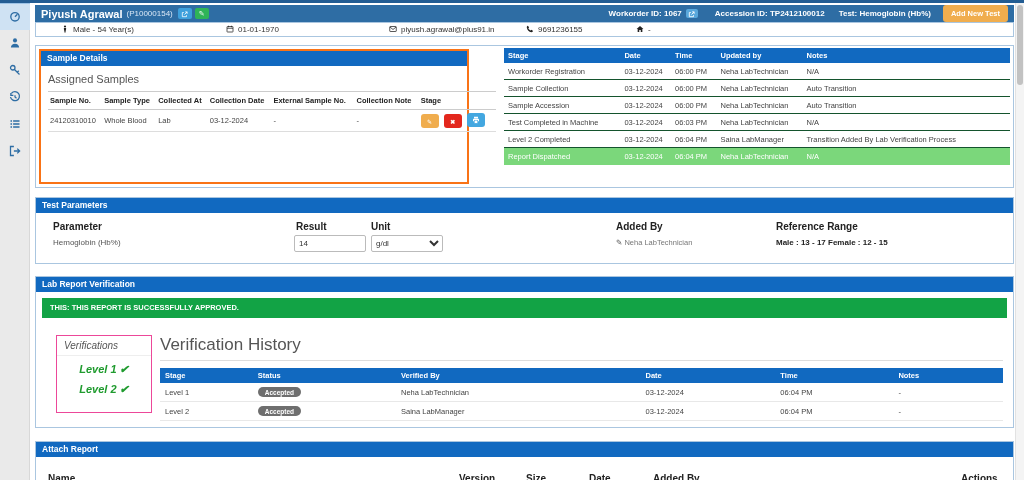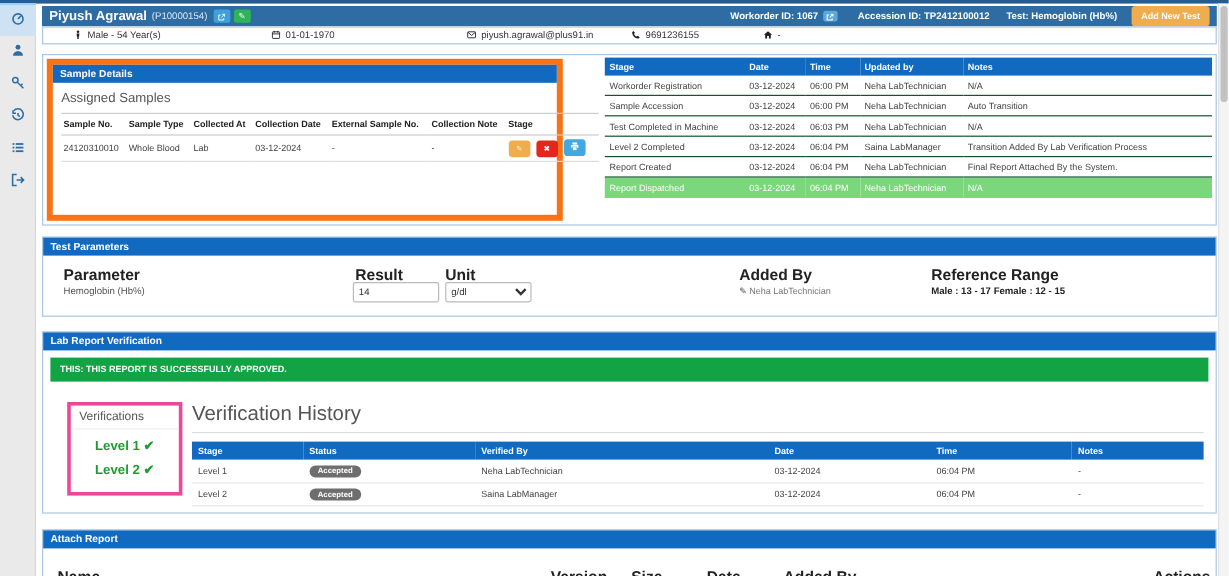--- a/index.html
+++ b/index.html
@@ -37,51 +37,51 @@
   .info-row { position:absolute; left:35px; top:22px; width:979px; height:15px; background:#fff; border:1px solid #aac6e0; }
   .info-item { position:absolute; top:0; height:13px; display:flex; align-items:center; font-size:8px; color:#333; gap:4px; }
   .info-item svg { width:8px; height:8px; color:#222; }
 
   
   .panel { position:absolute; left:35px; width:979px; border:1px solid #aac6e0; background:#fff; }
   .panel-hd { height:15px; background:#1169c0; color:#fff; font-size:8.5px; font-weight:bold; line-height:15px; padding-left:6px; }
 
   
   #panel-samples { top:45px; height:143px; }
-  .sample-card { position:absolute; left:3px; top:3px; bottom:3px; width:430px; border:5px solid #f97316; }
+  .sample-card { position:absolute; left:3px; top:3px; bottom:3px; width:430px; border:2px solid #f97316; }
   .subtitle { font-size:11px; color:#555; margin:7px 0 6px 7px; }
   table { border-collapse:collapse; }
   .sample-table { width:448px; margin-left:7px; font-size:7.5px; color:#444; }
   .sample-table th { text-align:left; font-size:7.5px; color:#222; border-top:1px solid #ccc; border-bottom:1px solid #ccc; padding:4px 2px; }
   .sample-table td { border-bottom:1px solid #ddd; padding:3px 2px; }
   .act-btn { width:18px; height:14px; border:none; border-radius:3px; color:#fff; font-size:6px; margin-right:3px; cursor:pointer; display:inline-flex; align-items:center; justify-content:center; }
   .act-yellow { background:#f0ad4e; }
   .act-red { background:#e3271d; font-weight:bold; }
   .act-blue { background:#43a7e0; }
   .act-btn svg { width:8px; height:8px; }
 
   .stage-table { position:absolute; left:468px; top:2px; width:506px; font-size:7.5px; color:#444; }
   .stage-table th { background:#1169c0; color:#fff; text-align:left; font-size:7.5px; padding:3px 4px; }
   .stage-table td { padding:3.5px 4px; border-bottom:1px solid #14532d; }
   .stage-table tr.highlight td { background:#7bd77b; color:#fff; border-bottom:1px solid #7bd77b; }
 
   
   #panel-params { top:197px; height:67px; }
   .abs { position:absolute; }
-  .col-label { font-size:13px; font-weight:bold; color:#222; }
+  .col-label { font-size:10px; font-weight:bold; color:#222; }
   .param-name { font-size:8px; color:#555; }
   .result-input { width:72px; height:17px; border:1px solid #bbb; border-radius:2px; font-size:8px; padding-left:4px; color:#333; }
   .unit-select { width:72px; height:17px; border:1px solid #bbb; border-radius:2px; font-size:8px; color:#333; background:#fff; }
   .added-by { font-size:7.5px; color:#777; }
   .ref-range { font-size:8px; font-weight:bold; color:#222; }
 
   
   #panel-verif { top:276px; height:152px; }
   .approve-note { margin:6px; height:20px; background:#12a345; color:#fff; font-size:7.5px; font-weight:bold; line-height:20px; padding-left:8px; }
-  .verif-box { position:absolute; left:20px; top:58px; width:96px; height:78px; border:3px solid #ec4899; }
+  .verif-box { position:absolute; left:20px; top:58px; width:96px; height:78px; border:1px solid #ec4899;font-style:italic; }
   .verif-box-title { font-size:10px; color:#555; padding:4px 0 4px 7px; border-bottom:1px solid #eee; }
   .level-line { text-align:center; font-size:11px; font-weight:bold; color:#209b2f; margin-top:7px; }
   .hist-area { position:absolute; left:124px; top:58px; right:10px; }
   .hist-title { font-size:17px; color:#555; padding-bottom:5px; border-bottom:1px solid #ddd; margin-bottom:7px; }
   .hist-table { width:100%; font-size:7.5px; color:#444; }
   .hist-table th { background:#1169c0; color:#fff; text-align:left; font-size:7.5px; padding:3px 5px; }
   .hist-table td { padding:4px 5px; border-bottom:1px solid #e8e8e8; }
   .badge { display:inline-block; background:#6e6e6e; color:#fff; font-size:6.5px; font-weight:bold; padding:1.5px 7px; border-radius:7px; }
 
   
@@ -274,53 +274,53 @@
       <tbody>
 
           <tr>
             <td>Workorder Registration</td>
             <td>03-12-2024</td>
             <td>06:00 PM</td>
             <td>Neha LabTechnician</td>
             <td>N/A</td>
           </tr>
 
-
-          <tr>
-            <td>Sample Accession</td>
+          <tr>
+            <td>Sample Collection</td>
             <td>03-12-2024</td>
             <td>06:00 PM</td>
             <td>Neha LabTechnician</td>
             <td>Auto Transition</td>
           </tr>
 
           <tr>
+            <td>Sample Accession</td>
+            <td>03-12-2024</td>
+            <td>06:00 PM</td>
+            <td>Neha LabTechnician</td>
+            <td>Auto Transition</td>
+          </tr>
+
+          <tr>
             <td>Test Completed in Machine</td>
             <td>03-12-2024</td>
             <td>06:03 PM</td>
             <td>Neha LabTechnician</td>
             <td>N/A</td>
           </tr>
 
 
           <tr>
             <td>Level 2 Completed</td>
             <td>03-12-2024</td>
             <td>06:04 PM</td>
             <td>Saina LabManager</td>
             <td>Transition Added By Lab Verification Process</td>
           </tr>
 
-          <tr>
-            <td>Report Created</td>
-            <td>03-12-2024</td>
-            <td>06:04 PM</td>
-            <td>Neha LabTechnician</td>
-            <td>Final Report Attached By the System.</td>
-          </tr>
 
           <tr class="highlight">
             <td>Report Dispatched</td>
             <td>03-12-2024</td>
             <td>06:04 PM</td>
             <td>Neha LabTechnician</td>
             <td>N/A</td>
           </tr>
         </tbody>
     </table>

